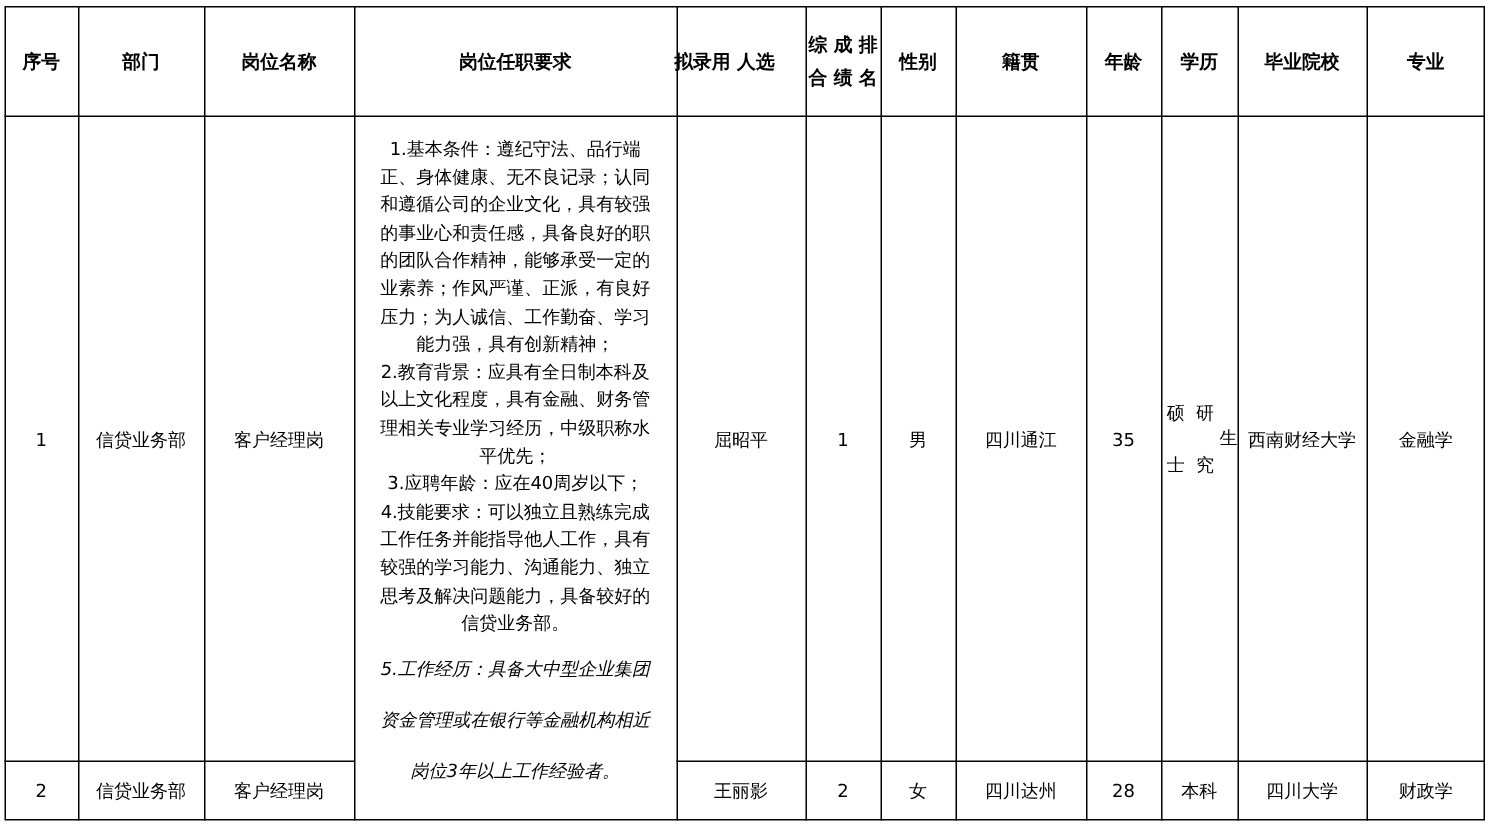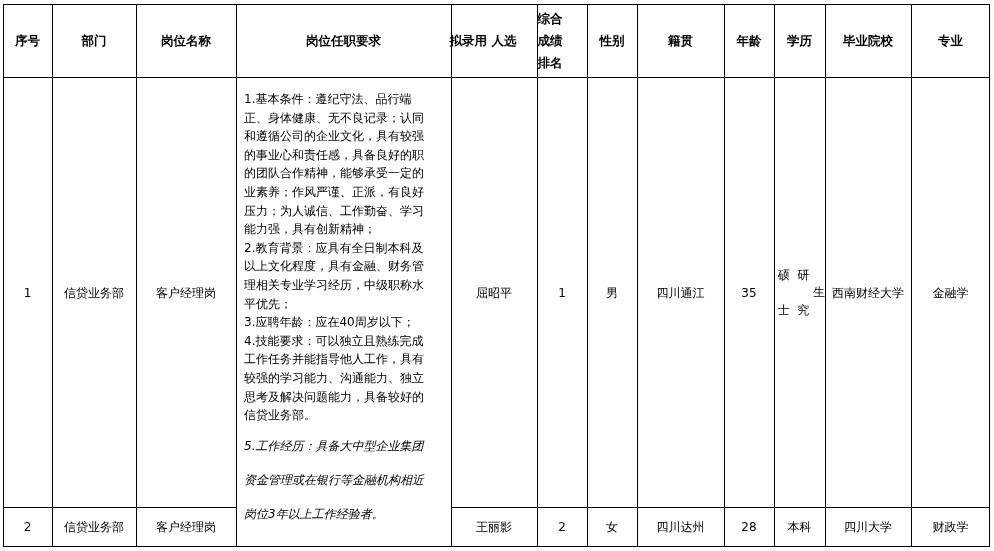--- a/index.html
+++ b/index.html
@@ -8,21 +8,21 @@
   .grid { position: absolute; left: 3px; top: 4px; width: 987px; height: 543px;
           border: 1px solid #000; box-sizing: border-box; }
   .cell { position: absolute; box-sizing: border-box; display: flex;
           align-items: center; justify-content: center; text-align: center;
           font-size: 12px; line-height: 18px; }
   .hd { font-weight: bold; font-size: 12.5px; line-height: 19px; }
   .vline { position: absolute; width: 1px; background: #000; }
   .hline { position: absolute; height: 1px; background: #000; }
   .req { position: absolute; left: 236px; top: 78px; width: 215px; height: 468px;
          box-sizing: border-box; padding: 12px 8px 0 8px; font-size: 12px;
-         line-height: 18.6px; text-align: left; }
+         line-height: 18.6px; text-align: center; }
   .req p { margin: 0; }
   .req .gap { line-height: 34px; font-style: italic; }
   .stack span { display: block; }
 </style>
 </head>
 <body>
 
 <div class="grid"></div>
 
 <div class="vline" style="left:52px;top:4px;height:543px"></div>
@@ -42,21 +42,21 @@
 <div class="hline" style="left:451px;top:507px;width:539px"></div>
 
 <div class="cell hd" style="left:3px;top:4px;width:49px;height:73px">序号</div>
 <div class="cell hd" style="left:52px;top:4px;width:84px;height:73px">部门</div>
 <div class="cell hd" style="left:136px;top:4px;width:100px;height:73px">岗位名称</div>
 <div class="cell hd" style="left:236px;top:4px;width:215px;height:73px">岗位任职要求</div>
 <div class="cell hd stack" style="left:440px;top:4px;width:86px;height:73px;flex-direction:row;line-height:24px">
   <span>拟录用 人</span>
   <span>选</span>
 </div>
-<div class="cell hd stack" style="left:525px;top:4px;width:50px;height:73px;flex-direction:column;line-height:22px">
+<div class="cell hd stack" style="left:537px;top:4px;width:50px;height:73px;flex-direction:row;line-height:22px">
   <span>综合</span>
   <span>成绩</span>
   <span>排名</span>
 </div>
 <div class="cell hd" style="left:587px;top:4px;width:50px;height:73px">性别</div>
 <div class="cell hd" style="left:637px;top:4px;width:87px;height:73px">籍贯</div>
 <div class="cell hd" style="left:724px;top:4px;width:50px;height:73px">年龄</div>
 <div class="cell hd" style="left:774px;top:4px;width:51px;height:73px">学历</div>
 <div class="cell hd" style="left:825px;top:4px;width:86px;height:73px">毕业院校</div>
 <div class="cell hd" style="left:911px;top:4px;width:79px;height:73px">专业</div>

